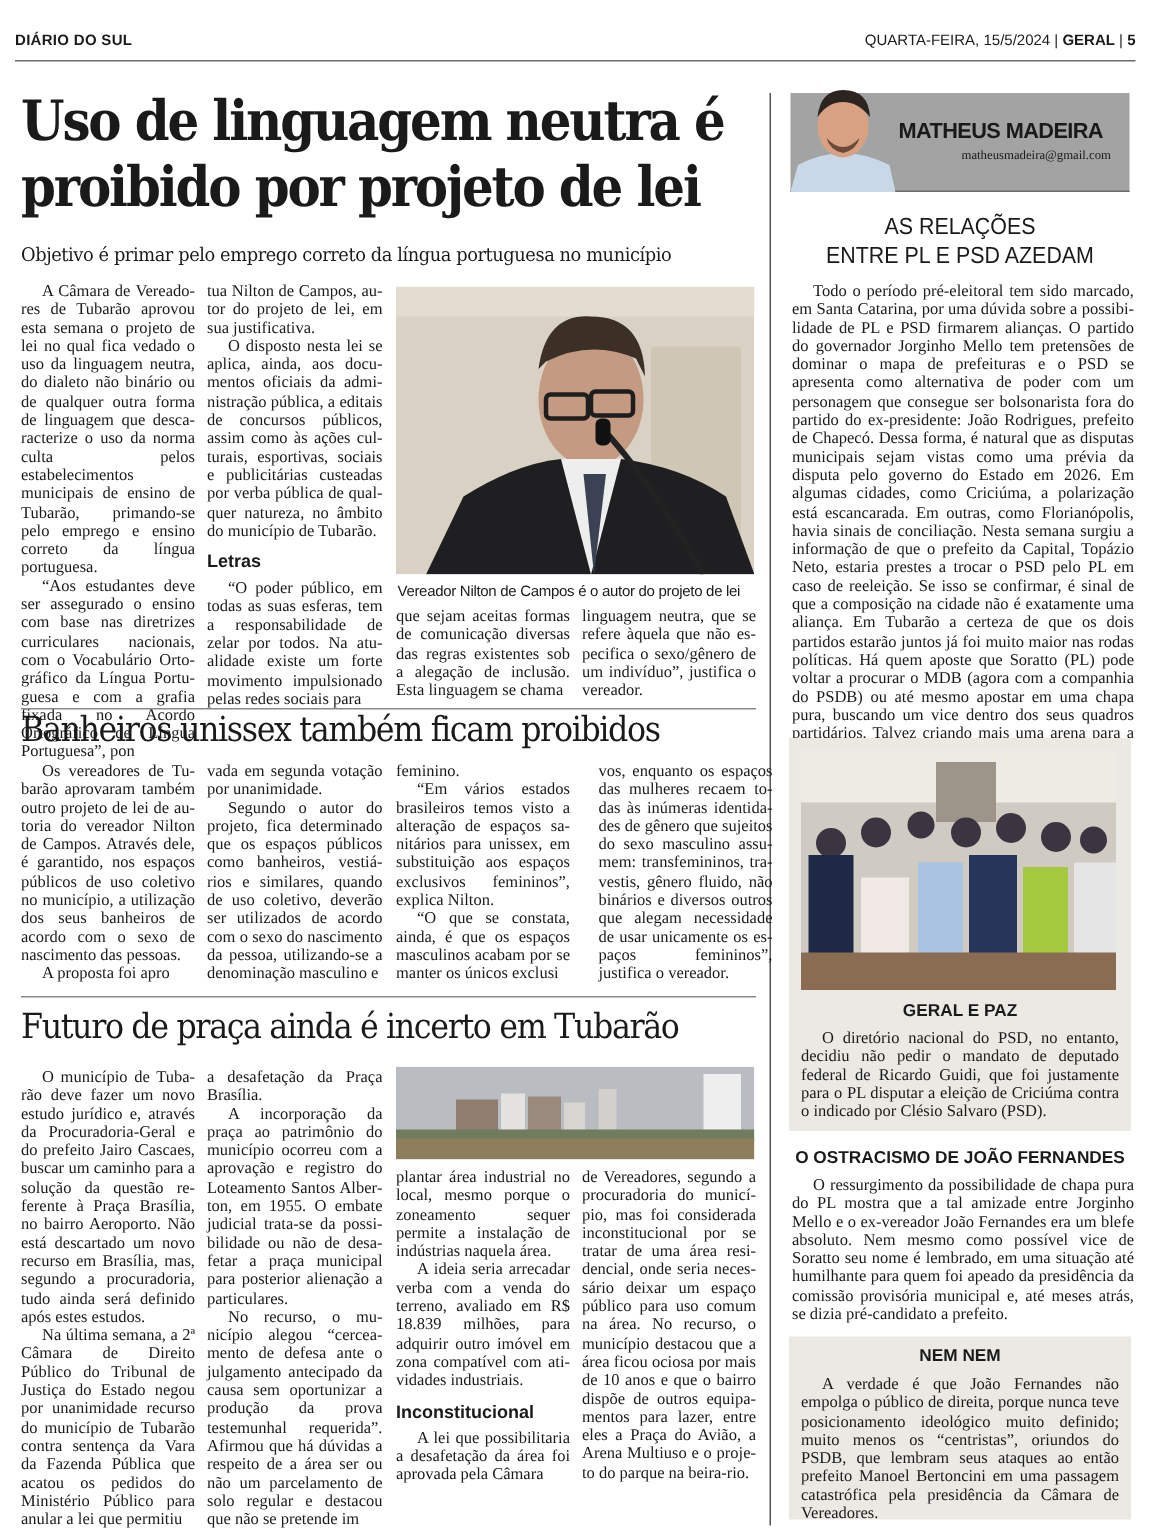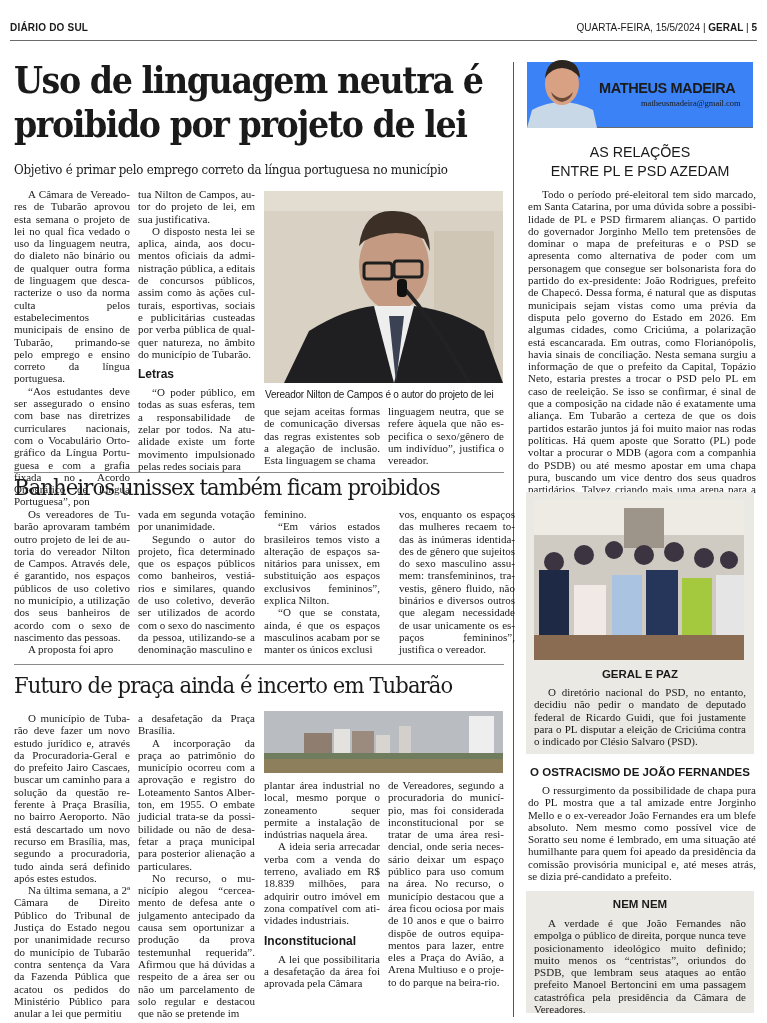--- a/index.html
+++ b/index.html
@@ -19,21 +19,21 @@
   .col h4 { font-family: "Liberation Sans", sans-serif; font-weight: bold; font-size: 12px; line-height: 16px; margin: 6px 0 4px; text-indent: 0; }
 
   .photo { position: absolute; overflow: hidden; }
   .caption { position: absolute; font-family: "Liberation Sans", sans-serif; font-weight: normal; font-size: 10px; letter-spacing: -0.2px; }
 
   .section-title { position: absolute; left: 14px; font-family: "DejaVu Serif", serif; font-size: 23px; letter-spacing: -1px; transform: scaleX(0.92); transform-origin: left top; }
   .hr { position: absolute; height: 1px; background: #8a8a8a; }
   .vr { position: absolute; width: 1px; background: #555; }
 
   
-  .columnist { position: absolute; left: 527px; top: 62px; width: 226px; height: 66px; background: #3b82f6; border-bottom: 1px solid #6b6b6b; }
+  .columnist { position: absolute; left: 527px; top: 62px; width: 226px; height: 66px; background: #a3a3a3; border-bottom: 1px solid #6b6b6b; }
   .columnist .name { position: absolute; left: 72px; top: 18px; font-family: "Liberation Sans", sans-serif; font-weight: bold; font-size: 14.5px; letter-spacing: -0.4px; }
   .columnist .email { position: absolute; left: 72px; top: 36px; font-family: Liberation Serif, serif; font-size: 8.5px; padding-left: 42px; }
   .col-title { position: absolute; left: 520px; width: 240px; text-align: center; font-family: "Liberation Sans", sans-serif; font-size: 15.5px; line-height: 19px; transform: scaleX(0.92); }
   .rcol { position: absolute; left: 528px; width: 228px; font-family: "Liberation Serif", serif; font-size: 11px; line-height: 12.3px; text-align: justify; }
   .rcol p { text-indent: 14px; }
   .box { position: absolute; background: #ebe9e3; }
   .rhead { position: absolute; font-family: "Liberation Sans", sans-serif; font-weight: bold; font-size: 11.5px; text-align: center; }
 </style>
 </head>
 <body>

